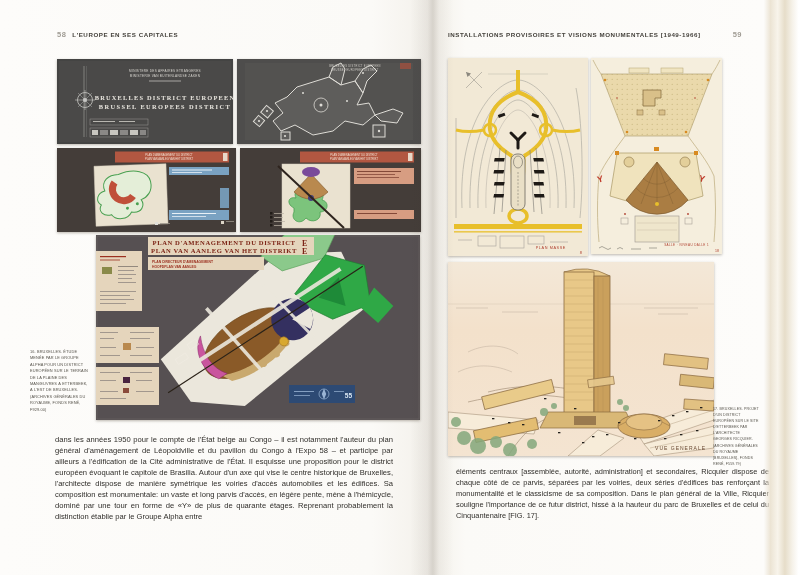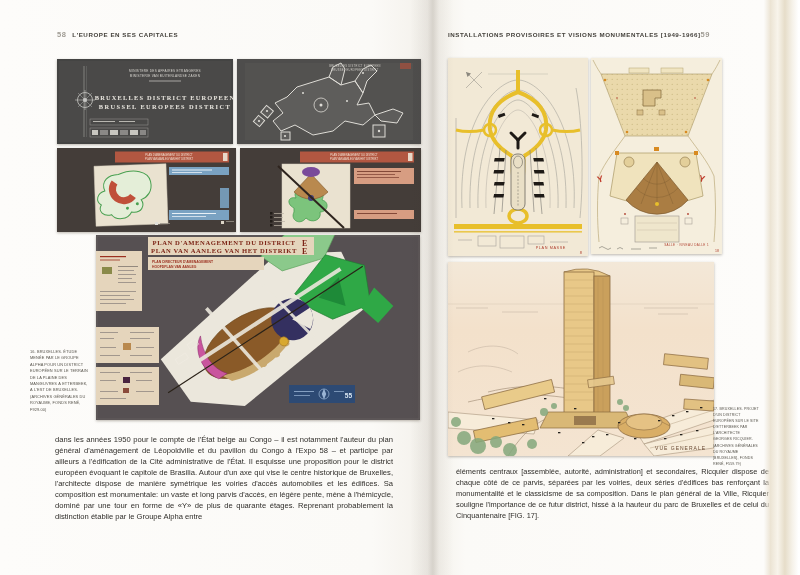--- a/index.html
+++ b/index.html
@@ -260,21 +260,21 @@
       </svg>
     </figure>
 
     <aside class="caption" style="left:30px;top:349px;width:58px;">16. BRUXELLES. ÉTUDE MENÉE PAR LE GROUPE ALPHA POUR UN DISTRICT EUROPÉEN SUR LE TERRAIN DE LA PLAINE DES MANŒUVRES À ETTERBEEK, À L'EST DE BRUXELLES. (ARCHIVES GÉNÉRALES DU ROYAUME, FONDS RENÉ, F929.00)</aside>
 
     <p class="bodytext" style="left:47px;top:426px;width:338px;">dans les années 1950 pour le compte de l'État belge au Congo – il est notamment l'auteur du plan général d'aménagement de Léopoldville et du pavillon du Congo à l'Expo 58 – et participe par ailleurs à l'édification de la Cité administrative de l'État. Il esquisse une proposition pour le district européen évoquant le capitole de Brasilia. Autour d'un axe qui vise le centre historique de Bruxelles, l'architecte dispose de manière symétrique les voiries d'accès automobiles et les édifices. Sa composition est monumentale: un vaste et long parvis d'accès, en légère pente, mène à l'hémicycle, dominé par une tour en forme de «Y» de plus de quarante étages. Reprenant probablement la distinction établie par le Groupe Alpha entre</p>
   </section>
 
   <section class="page page-right">
 
-    <header class="runhead" style="left:16px;top:30px;width:294px;justify-content:flex-start;gap:0;">
+    <header class="runhead" style="left:16px;top:30px;width:294px;justify-content:space-between;gap:0;">
       <span class="runtitle">INSTALLATIONS PROVISOIRES ET VISIONS MONUMENTALES [1949-1966]</span>
       <span class="pagenum">59</span>
     </header>
 
     <figure class="fig" style="left:16px;top:58px;width:140px;height:198px;">
       <svg width="140" height="198" viewBox="0 0 140 198" xmlns="http://www.w3.org/2000/svg">
         <rect width="140" height="198" fill="#f2e9d6"></rect>
         <g stroke="#9a978e" stroke-width="0.6" fill="none">
           <line x1="18" y1="14" x2="34" y2="30"></line>
             <line x1="34" y1="14" x2="18" y2="30"></line>

